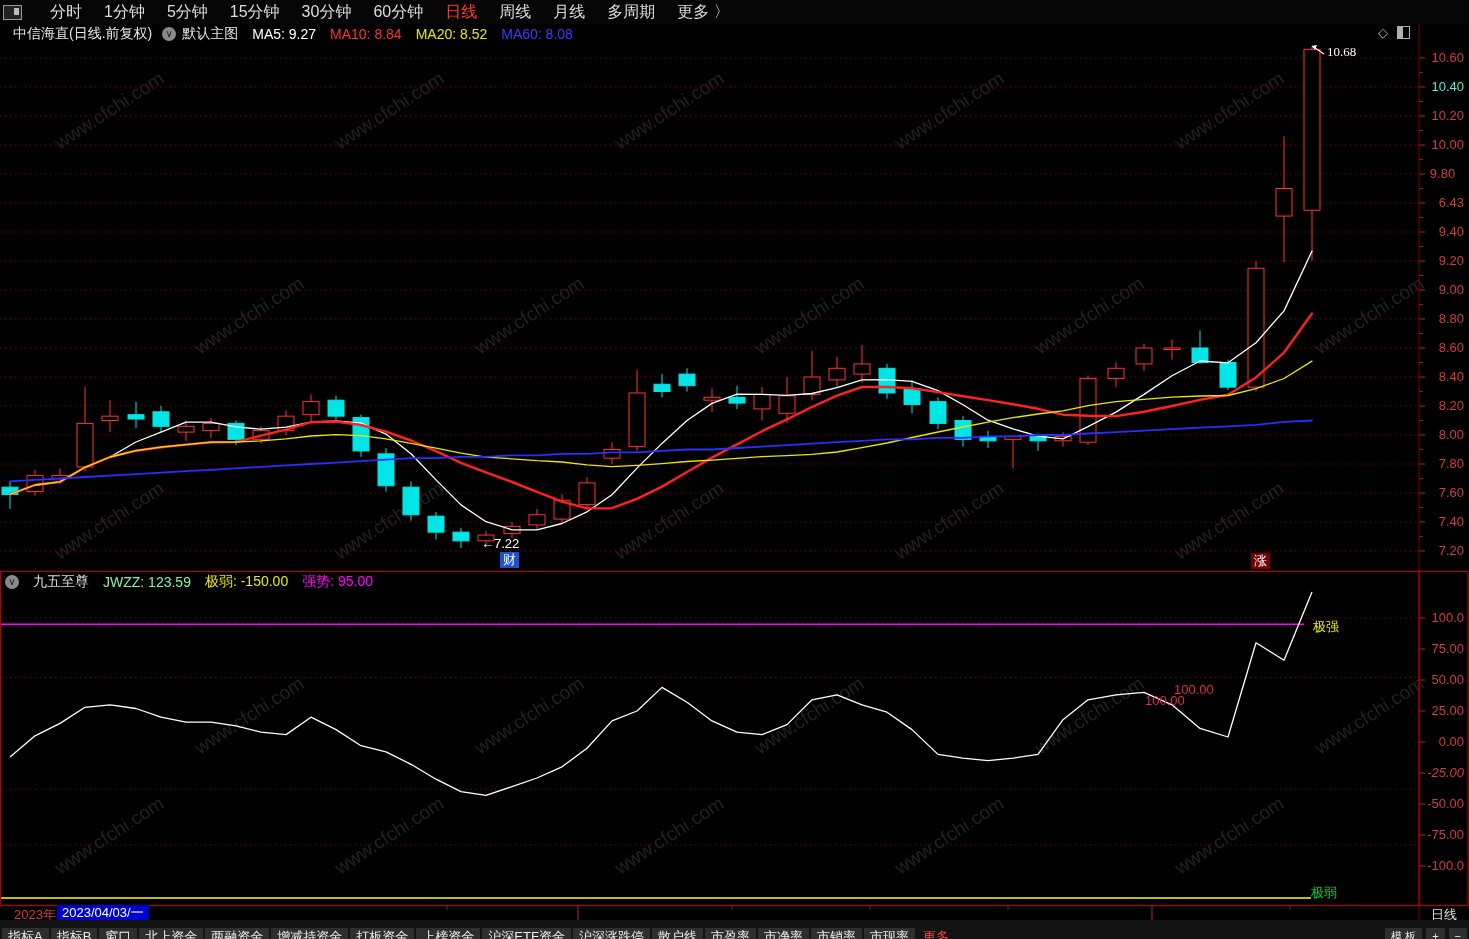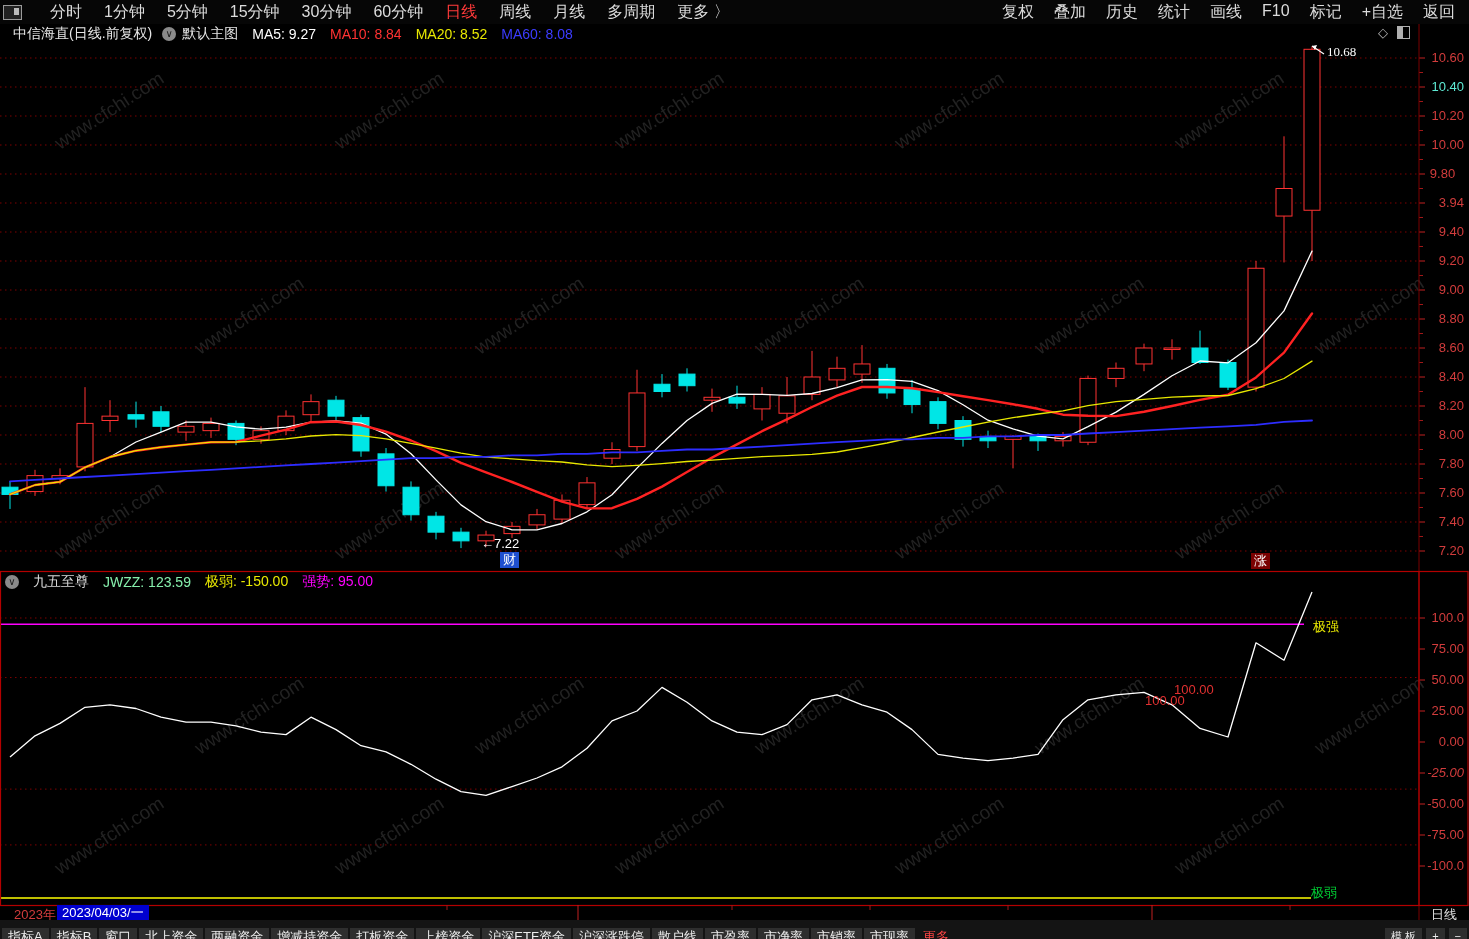--- a/index.html
+++ b/index.html
@@ -278,31 +278,20 @@
         <span class="menu-item">5分钟</span>
         <span class="menu-item">15分钟</span>
         <span class="menu-item">30分钟</span>
         <span class="menu-item">60分钟</span>
         <span class="menu-item active">日线</span>
         <span class="menu-item">周线</span>
         <span class="menu-item">月线</span>
         <span class="menu-item">多周期</span>
         <span class="menu-item">更多 〉</span>
       </div>
-    <div class="menu-right" id="menuRight">
-        <span class="menu-item">复权</span>
-        <span class="menu-item">叠加</span>
-        <span class="menu-item">历史</span>
-        <span class="menu-item">统计</span>
-        <span class="menu-item">画线</span>
-        <span class="menu-item">F10</span>
-        <span class="menu-item">标记</span>
-        <span class="menu-item">+自选</span>
-        <span class="menu-item">返回</span>
-      </div>
   </div>
 
   <div class="titlebar">
     <span class="sym">中信海直(日线.前复权)</span>
     <span class="circle-icon">∨</span>
     <span>默认主图</span>
     <span id="maLabels" style="display:flex;">
         <span class="ma-label" style="color: rgb(255, 255, 255);">MA5: 9.27</span>
         <span class="ma-label" style="color: rgb(255, 50, 50);">MA10: 8.84</span>
         <span class="ma-label" style="color: rgb(232, 232, 0);">MA20: 8.52</span>
@@ -353,21 +342,21 @@
     <span class="tb-btn">+</span>
     <span class="tb-btn">−</span>
   </div>
 
   <div id="overlayHolder">
       <div class="ax-label" style="top: 50px; color: rgb(210, 60, 60);">10.60</div>
       <div class="ax-label" style="top: 79px; color: #5eead4;">10.40</div>
       <div class="ax-label" style="top: 108px; color: rgb(210, 60, 60);">10.20</div>
       <div class="ax-label" style="top: 137px; color: rgb(210, 60, 60);">10.00</div>
       <div class="ax-label" style="top: 166px; color: rgb(210, 60, 60); text-align: center;">9.80</div>
-      <div class="ax-label" style="top: 195px; color: rgb(210, 60, 60);">3.94</div>
+      <div class="ax-label" style="top: 195px; color: rgb(210, 60, 60);">6.43</div>
       <div class="ax-label" style="top: 224px; color: rgb(210, 60, 60);">9.40</div>
       <div class="ax-label" style="top: 253px; color: rgb(210, 60, 60);">9.20</div>
       <div class="ax-label" style="top: 282px; color: rgb(210, 60, 60);">9.00</div>
       <div class="ax-label" style="top: 311px; color: rgb(210, 60, 60);">8.80</div>
       <div class="ax-label" style="top: 340px; color: rgb(210, 60, 60);">8.60</div>
       <div class="ax-label" style="top: 369px; color: rgb(210, 60, 60);">8.40</div>
       <div class="ax-label" style="top: 398px; color: rgb(210, 60, 60);">8.20</div>
       <div class="ax-label" style="top: 427px; color: rgb(210, 60, 60);">8.00</div>
       <div class="ax-label" style="top: 456px; color: rgb(210, 60, 60);">7.80</div>
       <div class="ax-label" style="top: 485px; color: rgb(210, 60, 60);">7.60</div>

